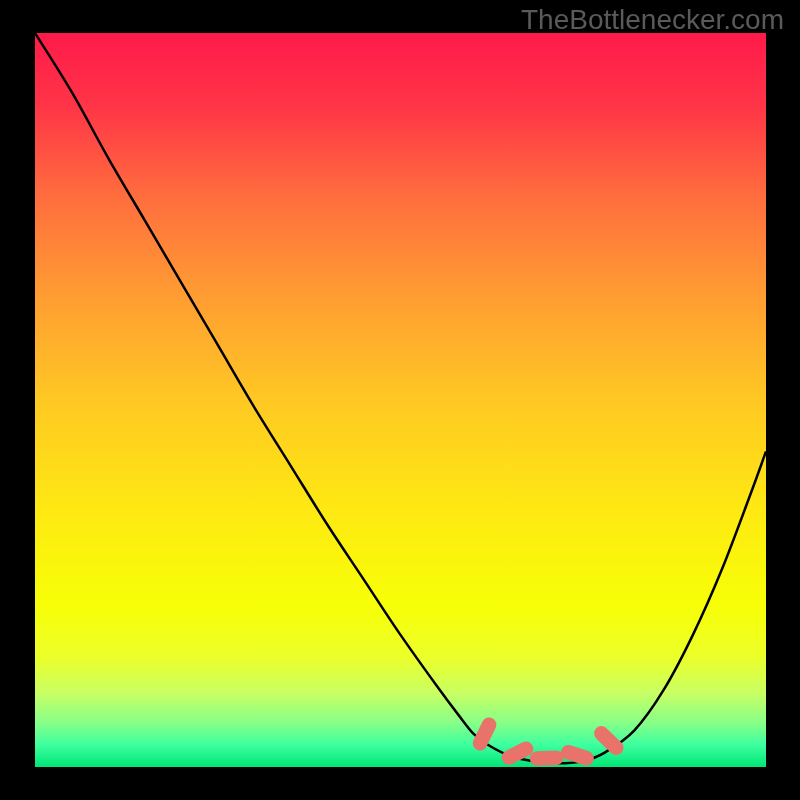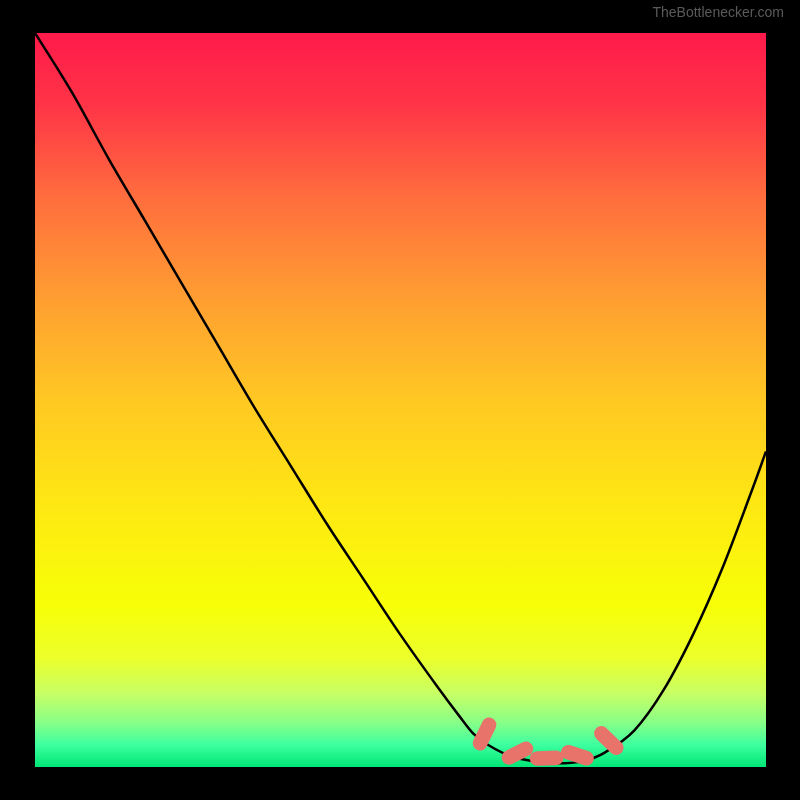--- a/index.html
+++ b/index.html
@@ -9,21 +9,21 @@
     background: #000;
     position: relative;
     font-family: Arial, sans-serif;
     overflow: hidden;
   }
   .watermark {
     position: absolute;
     top: 4px;
     right: 16px;
     color: #5a5a5a;
-    font-size: 14px;
+    font-size: 28px;
     font-weight: 500;
     z-index: 10;
   }
   .plot-area {
     position: absolute;
     left: 35px;
     top: 33px;
     width: 731px;
     height: 734px;
   }

